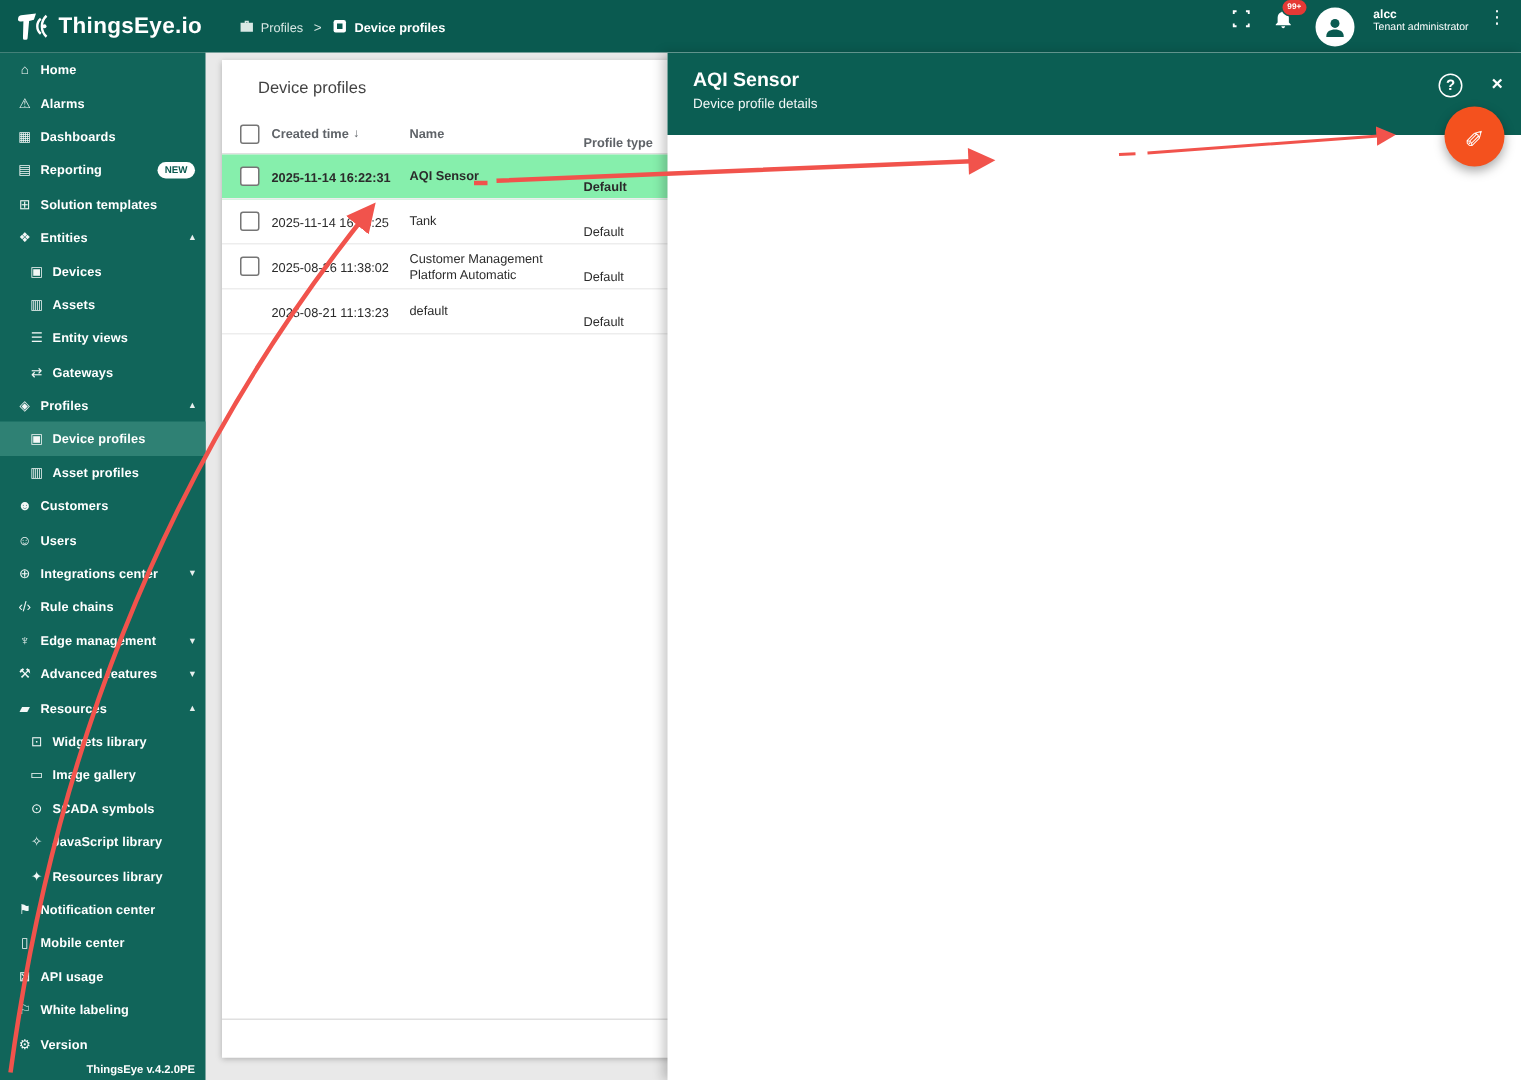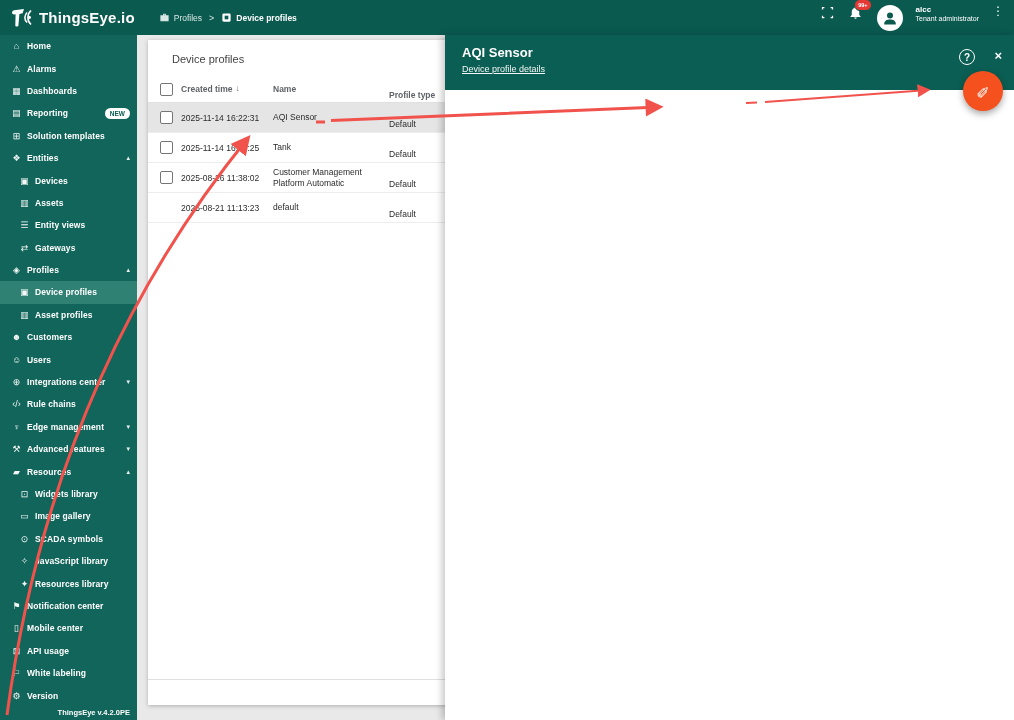--- a/index.html
+++ b/index.html
@@ -40,35 +40,35 @@
 
   
   .content-bg{position:absolute;left:137px;top:35px;right:0;bottom:0;background:#e9e9e9;}
   .card{position:absolute;left:148px;top:40px;width:320px;height:665px;background:#fff;
         box-shadow:0 1px 4px rgba(0,0,0,.25);z-index:4;}
   .card-title{font-size:11px;color:#424242;padding:13px 0 11px 24px;}
   .thead{display:flex;align-items:center;height:26px;border-bottom:1px solid #e0e0e0;
          color:#5f6368;font-size:8.5px;font-weight:bold;}
   .trow{display:flex;align-items:center;height:29px;border-bottom:1px solid #ededed;
         font-size:8.5px;color:#2b2b2b;}
-  .trow.sel{background:#e5e5e5;}
+  .trow.sel{background:#86efac;font-weight:bold;}
   .c-check{width:33px;padding-left:12px;box-sizing:border-box;flex:none;display:flex;align-items:center;}
   .cbx{width:13px;height:13px;border:1.5px solid #757575;border-radius:2px;background:#fff;box-sizing:border-box;}
   .c-created{width:92px;flex:none;display:flex;align-items:flex-start;gap:3px;}
   .c-name{width:116px;flex:none;padding-right:6px;line-height:1.2;box-sizing:border-box;}
   .c-type{flex:1;margin-top:12px;}
   .sort{font-size:8px;}
   .tfoot{position:absolute;bottom:0;left:0;right:0;height:25px;border-top:1px solid #e0e0e0;background:#fff;}
 
   
   .panel{position:absolute;left:445px;top:35px;right:0;bottom:0;background:#fff;
          box-shadow:-3px 0 7px rgba(0,0,0,.22);z-index:6;}
   .phead{height:55px;background:#0b5e53;color:#fff;position:relative;}
   .ptitle{font-size:13px;font-weight:bold;padding:10px 0 0 17px;}
-  .psub{font-size:9px;padding:4px 16px 0 17px;opacity:.95;text-decoration:underline;}
+  .psub{font-size:9px;padding:4px 16px 0 17px;opacity:.95;}
   .phelp{position:absolute;right:39px;top:14px;width:16px;height:16px;border:1.5px solid #fff;
          border-radius:50%;display:flex;align-items:center;justify-content:center;
          font-size:10px;font-weight:bold;box-sizing:border-box;}
   .pclose{position:absolute;right:12px;top:13px;font-size:13px;font-weight:bold;}
   .ptabs{height:27px;border-bottom:1px solid #e0e0e0;display:flex;align-items:stretch;
          padding-left:12px;gap:18px;}
   .ptab{font-size:8.5px;color:#5f6368;white-space:nowrap;display:flex;align-items:center;
         position:relative;letter-spacing:.1px;}
   .ptab.sel{color:#0a675c;font-weight:bold;}
   .ptab.sel::after{content:"";position:absolute;left:-2px;right:-2px;bottom:0;height:2px;background:#0a675c;}

